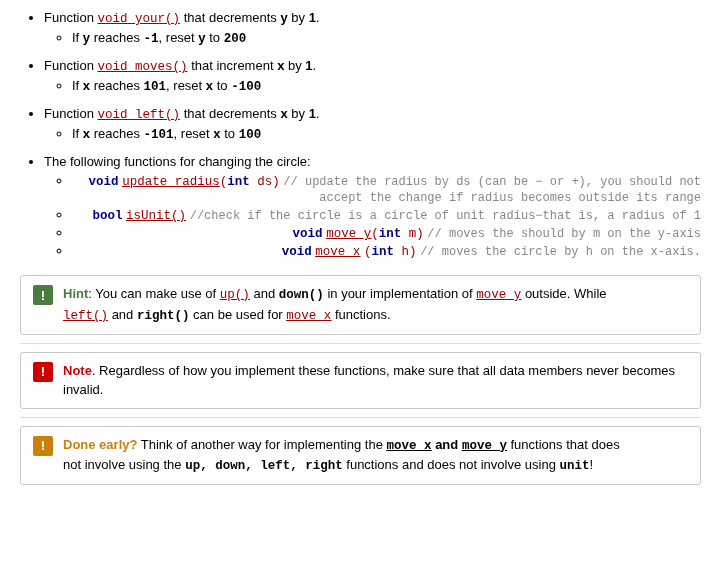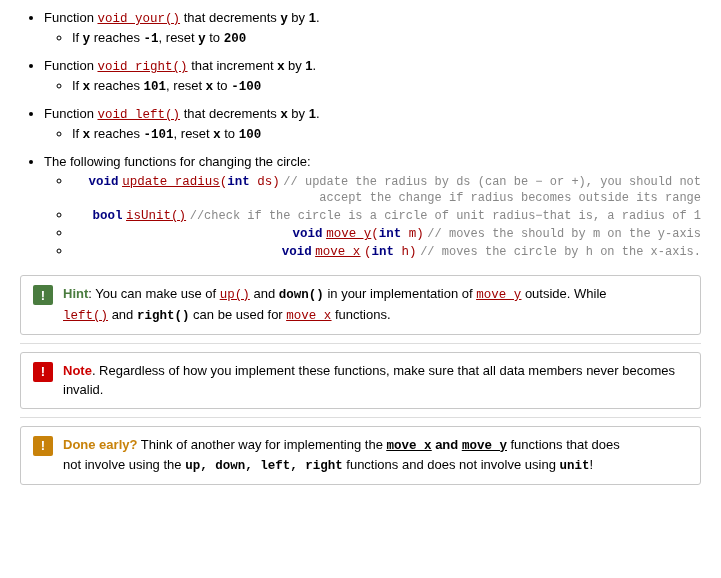--- a/index.html
+++ b/index.html
@@ -120,21 +120,21 @@
   <li>
     <span>Function </span><span class="code-red underline">void <span class="underline">your</span>()</span><span> that decrements <b>y</b> by <b>1</b>.</span>
     <ul class="sub-list">
       <li>
         If <b>y</b> reaches <span class="code-dark">-1</span>, reset <b>y</b> to <span class="code-dark">200</span>
       </li>
     </ul>
   </li>
 
   <li>
-    <span>Function </span><span class="code-red underline">void <span class="underline">right</span>()</span><span> that increment <b>x</b> by <b>1</b>.</span>
+    <span>Function </span><span class="code-red underline">void <span class="underline">moves</span>()</span><span> that increment <b>x</b> by <b>1</b>.</span>
     <ul class="sub-list">
       <li>
         If <b>x</b> reaches <span class="code-dark">101</span>, reset <b>x</b> to <span class="code-dark">-100</span>
       </li>
     </ul>
   </li>
 
   <li>
     <span>Function </span><span class="code-red underline">void <span class="underline">left</span>()</span><span> that decrements <b>x</b> by <b>1</b>.</span>
     <ul class="sub-list">

